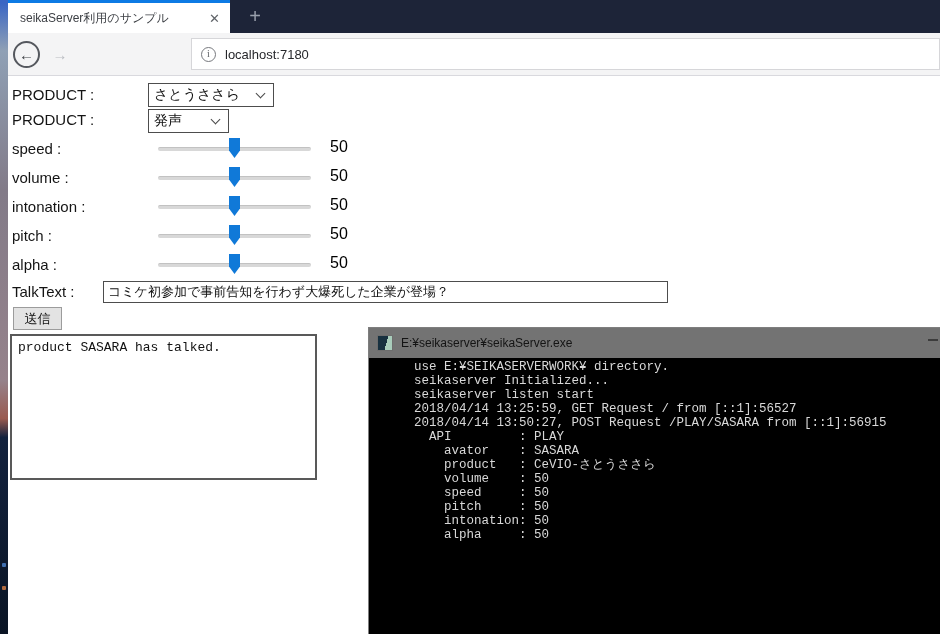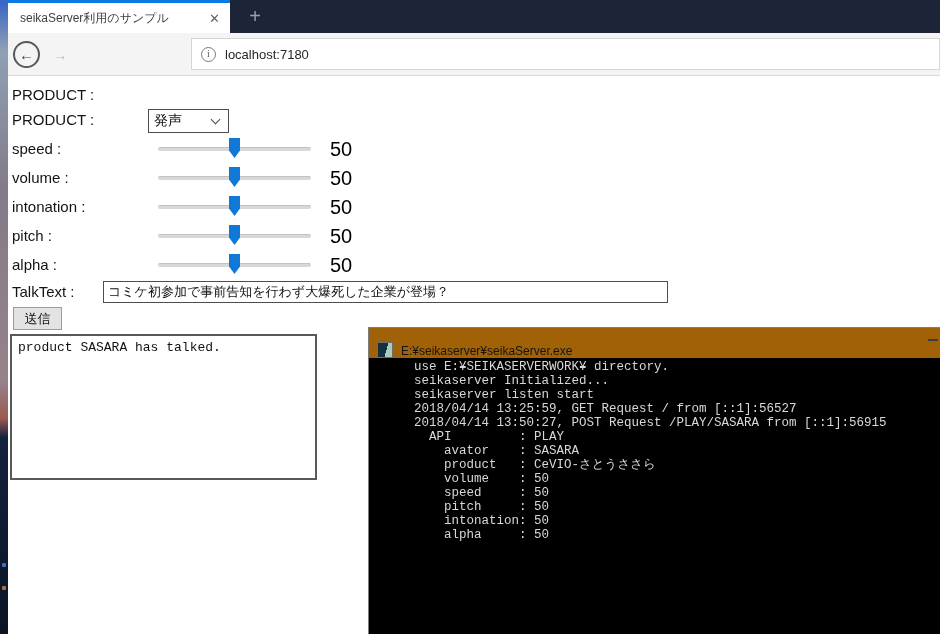--- a/index.html
+++ b/index.html
@@ -49,36 +49,36 @@
   .chev { width:7px; height:7px; border-right:1.5px solid #4a4a4a; border-bottom:1.5px solid #4a4a4a;
     transform:rotate(45deg); margin:-3px 9px 0 4px; }
 
   .slider-row { position:absolute; left:4px; width:400px; height:26px; }
   .slider-label { position:absolute; left:0; top:2px; font-size:15px; color:#141414; white-space:nowrap; }
   .slider { position:absolute; left:146px; top:0; width:153px; height:22px; }
   .slider-track { position:absolute; left:0; top:9px; width:153px; height:4px; background:#d8d8d8;
     border-top:1px solid #c2c2c2; border-radius:2px; }
   .slider-thumb { position:absolute; left:71px; top:0; width:11px; height:20px; background:#1079d8;
     clip-path:polygon(0 0,100% 0,100% 62%,50% 100%,0 62%); }
-  .slider-value { position:absolute; left:318px; top:0; font-size:20px; color:#000; }
+  .slider-value { position:absolute; left:318px; top:0; font-size:16px; color:#000; }
 
   .talktext-input { position:absolute; left:95px; top:205px; width:565px; height:22px;
     border:1px solid #4d4d4d; font-size:13px; font-family:"Liberation Sans", sans-serif;
     padding:1px 4px; color:#111; }
   .submit-btn { position:absolute; left:5px; top:231px; width:49px; height:23px; background:#e3e3e3;
     border:1px solid #9c9c9c; font-size:13px; color:#111; font-family:"Liberation Sans", sans-serif; }
   .result-area { position:absolute; left:2px; top:258px; width:307px; height:146px; border:2px solid #595959;
     font-family:"Liberation Mono", monospace; font-size:13px; color:#111; padding:4px 6px;
     resize:none; overflow:hidden; background:#fff; }
 
   
   .console { position:absolute; left:368px; top:327px; width:572px; height:307px;
     border-top:1px solid #7e7e7e; border-left:1px solid #7e7e7e; background:#000; }
-  .console-titlebar { position:absolute; left:0; top:0; width:100%; height:30px; background:#a16207;
-    display:flex; align-items:flex-end; }
+  .console-titlebar { position:absolute; left:0; top:0; width:100%; height:30px; background:#737373;
+    display:flex; align-items:center; }
   .console-icon { width:16px; height:16px; margin-left:8px; border:1px solid #6d6d6d;
     background:linear-gradient(105deg,#17303f 58%,#a9cdbb 58%); }
   .console-title { font-size:12px; color:#141414; margin-left:8px; white-space:nowrap; }
   .console-minimize { position:absolute; right:2px; top:11px; width:10px; height:2px; background:#3c3c3c; }
   .console-body { position:absolute; left:0; top:30px; width:100%; height:277px; background:#000;
     padding:2px 3px; overflow:hidden;margin-left:42px; }
   .console-line { font-family:"Liberation Mono", monospace; font-size:12.5px; line-height:14px;
     color:#d8d8d8; white-space:pre; }
 </style>
 </head>
@@ -112,20 +112,24 @@
         <span class="info-icon">
             <span class="info-i">i</span>
           </span>
         <span class="url-text">localhost:7180</span>
       </div>
     </div>
 
     <div class="page">
 
       <span class="field-label" style="top:10px">PRODUCT :</span>
+      <div class="select" style="left:140px;top:7px;width:126px">
+        <span class="select-value">さとうささら</span>
+        <span class="chev"></span>
+      </div>
 
       <span class="field-label" style="top:35px">PRODUCT :</span>
       <div class="select" style="left:140px;top:33px;width:81px">
         <span class="select-value">発声</span>
         <span class="chev"></span>
       </div>
 
       <div class="slider-row" style="top:62px">
         <span class="slider-label">speed :</span>
         <div class="slider">

